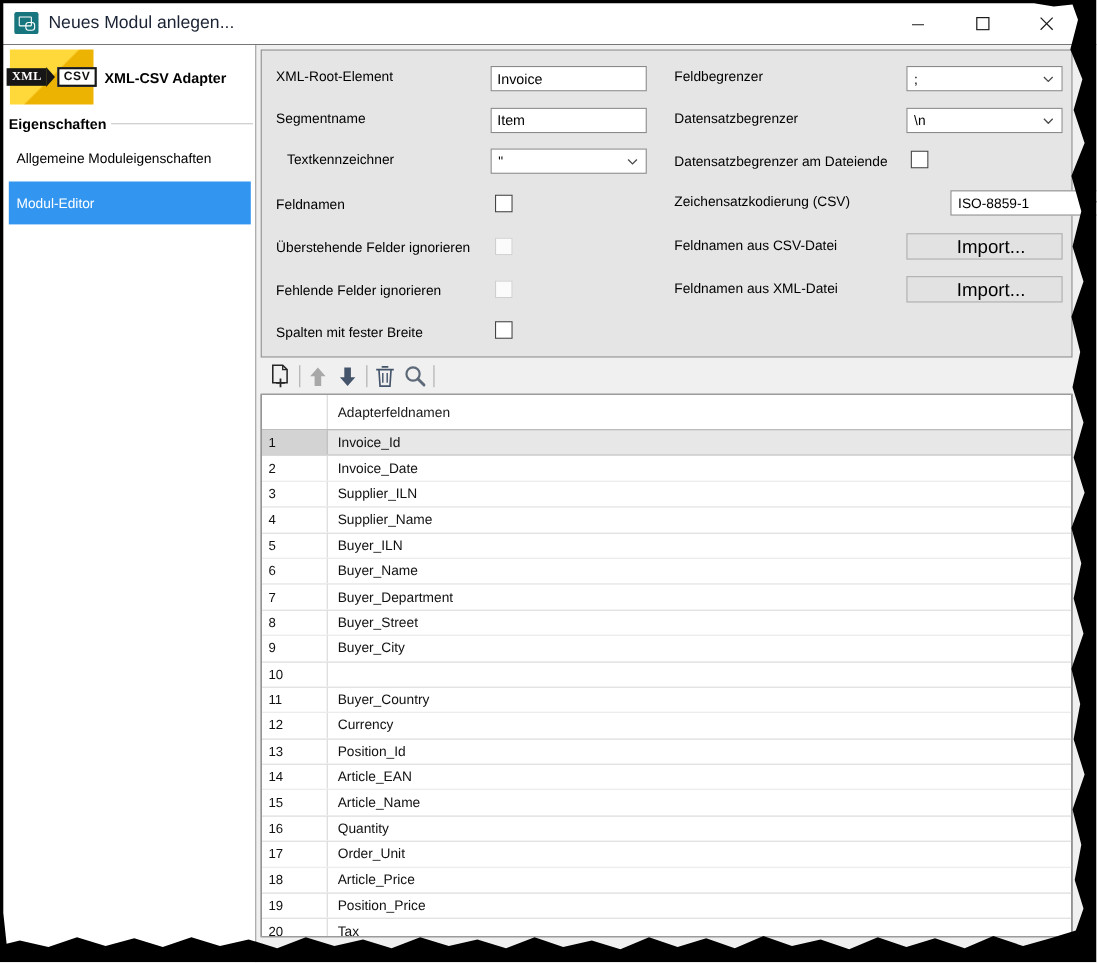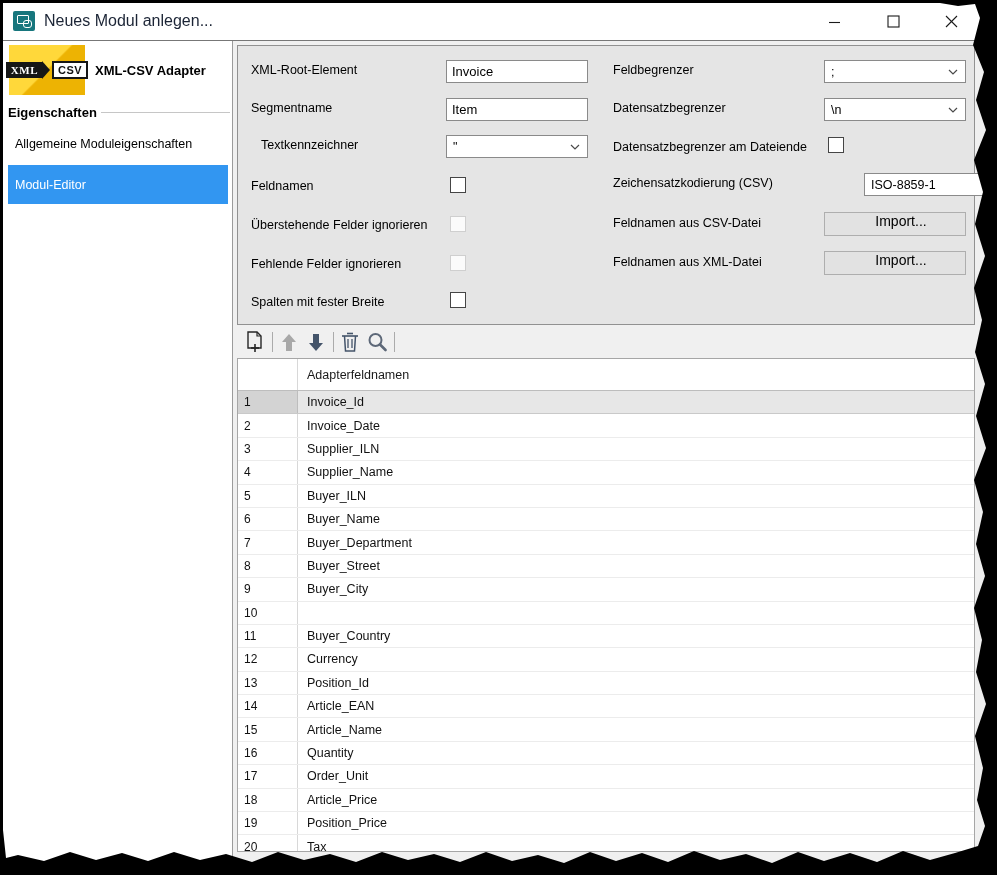--- a/index.html
+++ b/index.html
@@ -37,21 +37,21 @@
   .side-item.selected{top:124px;height:39px;background:#3296f1;color:#fff;}
   
   .main{position:absolute;left:233px;top:41px;right:0;bottom:0;background:#f0f0f0;}
   .groupbox{position:absolute;left:237px;top:45px;width:738px;height:280px;background:#e5e5e5;border:1px solid #919191;box-sizing:border-box;}
   .flabel{position:absolute;font-size:12.5px;color:#000;white-space:nowrap;}
   .tinput{position:absolute;width:142px;height:23px;box-sizing:border-box;border:1px solid #8a8a8a;background:#fff;font-family:inherit;font-size:13px;padding:0 5px;color:#000;outline:none;}
   .combo{position:absolute;width:142px;height:23px;box-sizing:border-box;border:1px solid #8a8a8a;background:#fff;display:flex;align-items:center;justify-content:space-between;padding:0 7px 0 6px;cursor:default;}
   .combo .val{font-size:12.5px;color:#000;}
   .cb{position:absolute;width:16px;height:16px;box-sizing:border-box;background:#fff;border:1px solid #454545;}
   .cb.disabled{border:1px solid #cfcfcf;background:#fbfbfb;}
-  .btn{position:absolute;width:142px;height:24px;box-sizing:border-box;background:#e2e2e2;border:1px solid #aeaeae;display:flex;align-items:flex-start;justify-content:center;font-size:14px;color:#000;cursor:default;padding-left:12px;}
+  .btn{position:absolute;width:142px;height:24px;box-sizing:border-box;background:#e2e2e2;border:1px solid #aeaeae;display:flex;align-items:flex-end;justify-content:center;font-size:17px;color:#000;cursor:default;padding-left:12px;}
   
   .toolbar{position:absolute;left:243px;top:329px;height:26px;display:flex;align-items:center;}
   .tool{width:24px;height:24px;display:flex;align-items:center;justify-content:center;margin-right:3px;cursor:default;}
   .tb-sep{width:1px;height:20px;background:#ababab;margin:0 4px 0 2px;}
   
   .grid{position:absolute;left:237px;top:358px;width:738px;height:494px;background:#404040;border:1px solid #a6a6a6;box-sizing:border-box;overflow:hidden;}
   .ghead{display:flex;height:31px;border-bottom:1px solid #bdbdbd;align-items:center;background:#fff;}
   .ghead .c1{width:60px;height:100%;border-right:1px solid #d8d8d8;box-sizing:border-box;}
   .ghead .c2{flex:1;padding-left:9px;font-size:12.5px;color:#1a1a1a;}
   .trow{display:flex;height:22.4px;border-bottom:1px solid #ececec;align-items:center;background:#fff;cursor:default;}

